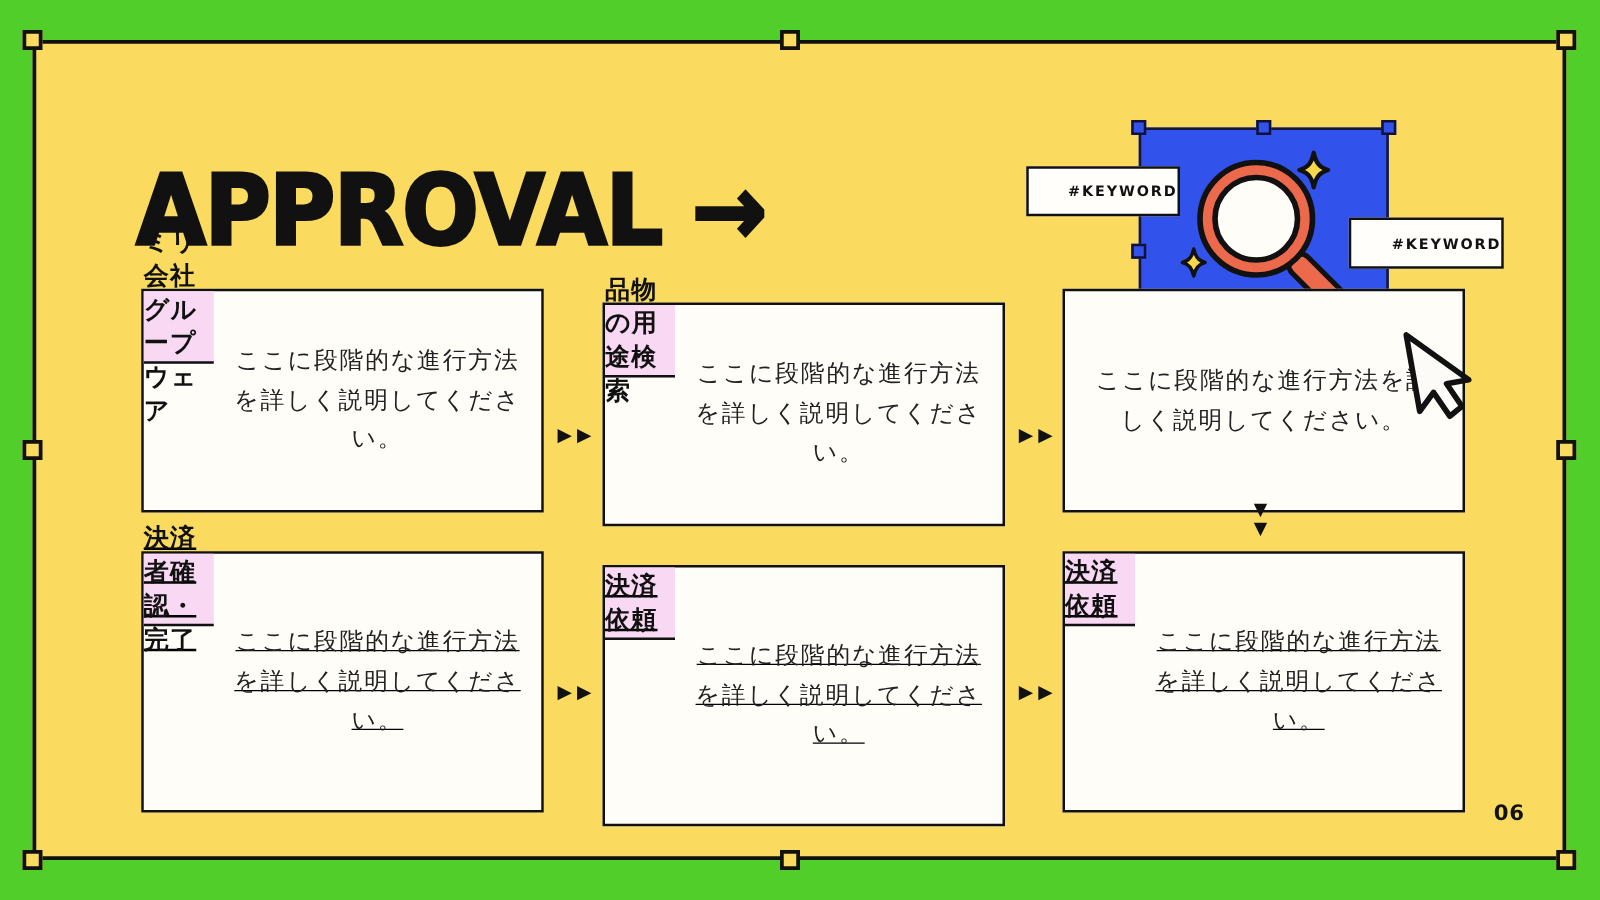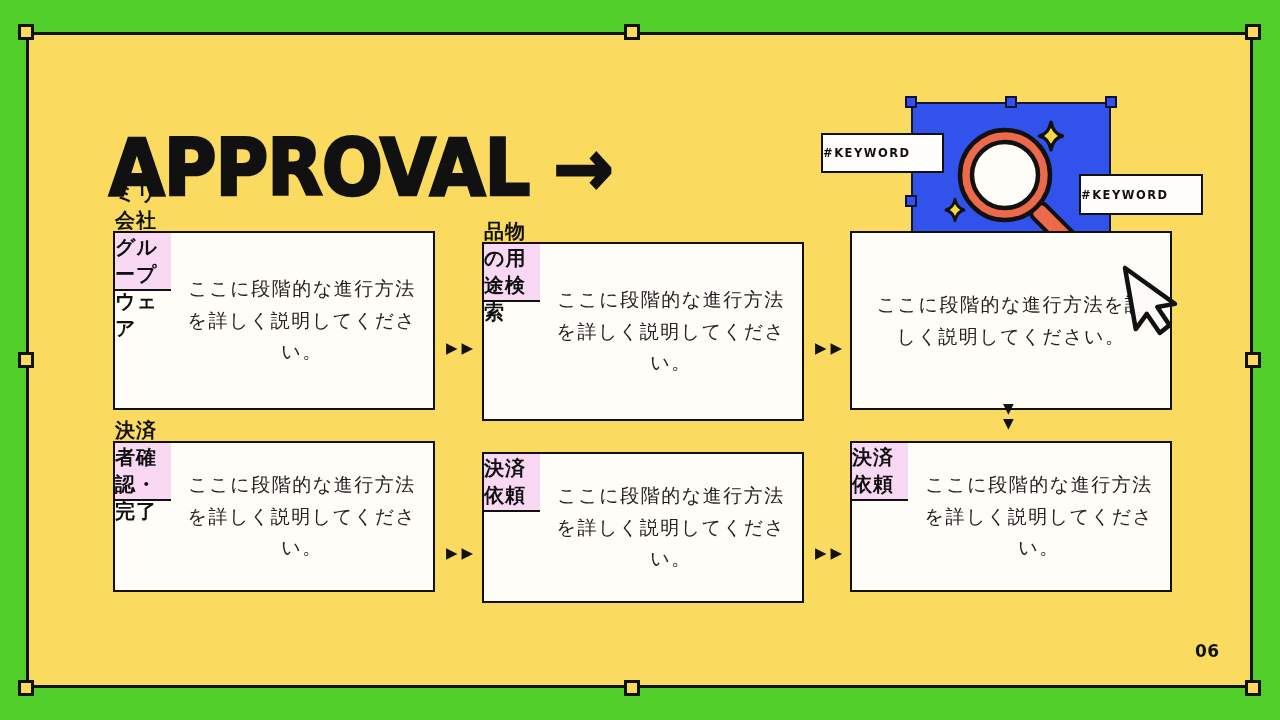--- a/index.html
+++ b/index.html
@@ -36,42 +36,42 @@
   }
   .b-handle{
     position:absolute;width:12px;height:12px;background:#3253EB;
     border:2.5px solid #101038;box-sizing:border-box;transform:translate(-50%,-50%);
     z-index:2;
   }
   .magnifier{position:absolute;left:864px;top:53px;z-index:2;pointer-events:none;}
   
   .keyword{
     position:absolute;background:#FFFEFB;border:2.5px solid #111;box-sizing:border-box;
-    display:flex;align-items:center;justify-content:flex-start;
+    display:flex;align-items:center;justify-content:flex-end;
     font-size:11.5px;font-weight:bold;letter-spacing:1.5px;color:#111;z-index:3;
   }
   .keyword.kw-left{left:792px;top:98px;width:123px;height:40px;}
   .keyword.kw-right{left:1050px;top:139px;width:124px;height:41px;}
   
   .fbox{
     position:absolute;width:322px;background:#FFFDF8;border:2.5px solid #111;
     box-sizing:border-box;z-index:4;display:flex;flex-direction:row;
   }
   .fbox .hd{
     height:56px;flex:0 0 56px;background:#F8D8F3;border-bottom:2.5px solid #111;
     display:flex;align-items:center;justify-content:center;
     font-size:20px;font-weight:bold;letter-spacing:1px;color:#111;
   }
   .fbox .bd{
     flex:1;display:flex;align-items:center;justify-content:center;
     padding:0 16px;font-size:19px;line-height:1.65;letter-spacing:1.5px;color:#222;
     text-align:center;word-break:break-all;
   }
   .r1{top:196px;height:179px;}
-  .r2{top:406px;height:151px;}
+  .r2{top:406px;height:209px;text-decoration:underline;}
   .c1{left:84px;}  .c2{left:453px;margin-top:11px;}  .c3{left:821px;}
   
   .arrow-pair{
     position:absolute;display:flex;gap:4px;color:#111;font-size:15px;line-height:1;
     z-index:5;
   }
   .arrow-down-pair{
     position:absolute;display:flex;flex-direction:column;gap:3px;align-items:center;
     color:#111;font-size:14px;line-height:0.85;z-index:5;
   }

